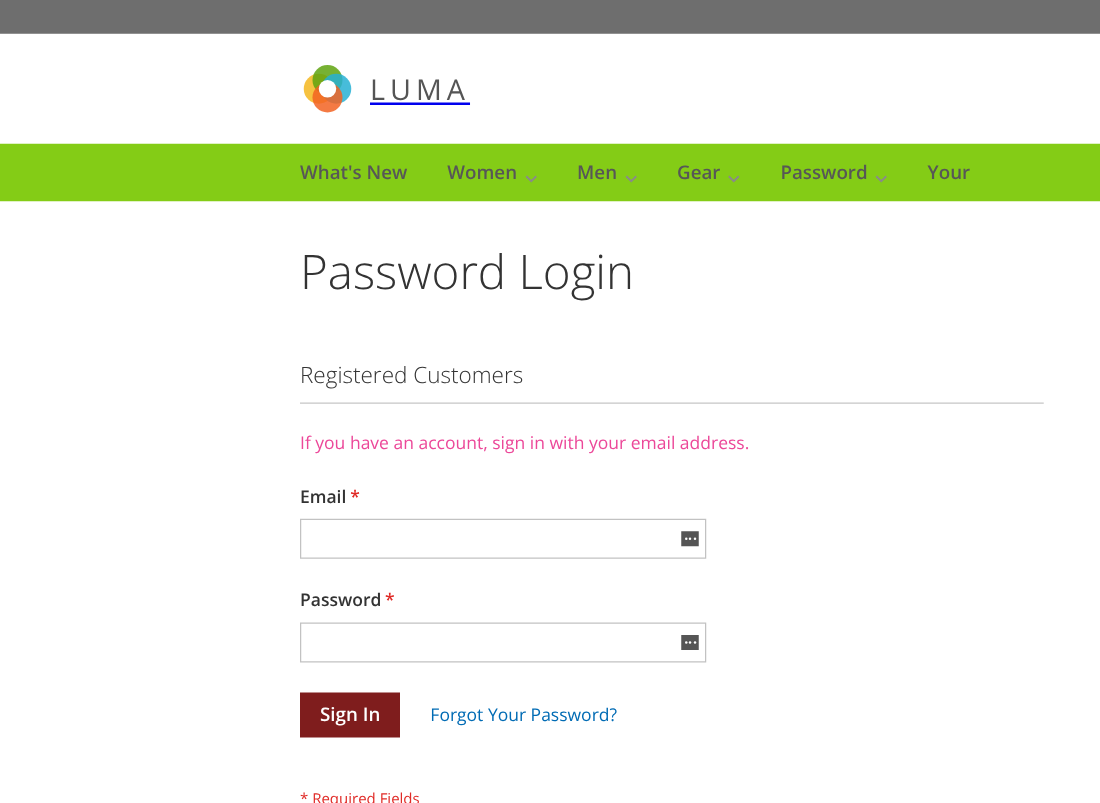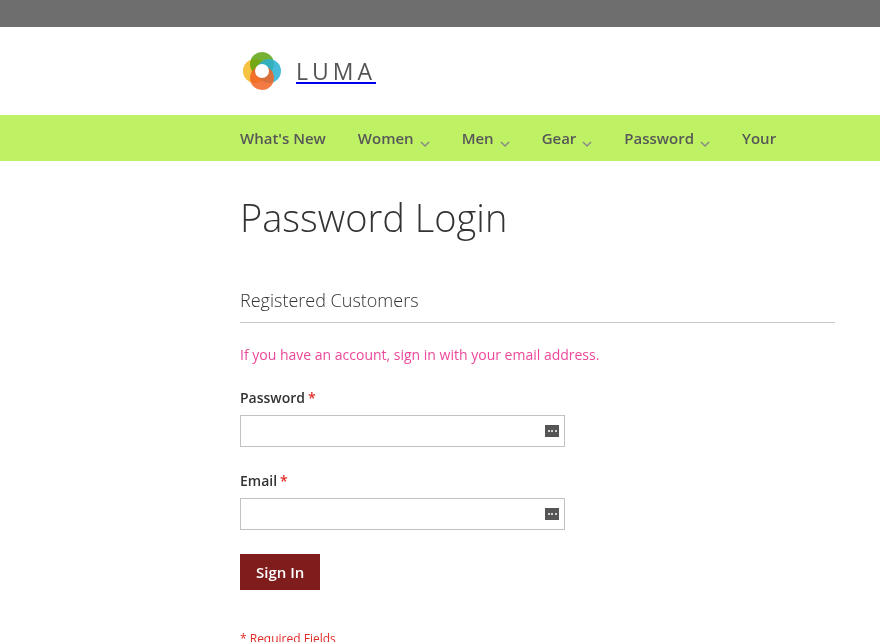--- a/index.html
+++ b/index.html
@@ -30,21 +30,21 @@
       height: 44px;
       position: relative;
     }
     .logo-text {
       font-size: 23px;
       font-weight: 400;
       letter-spacing: 4px;
       color: #555;
     }
     .nav-bar {
-      background: #bef264;
+      background: #84cc16;
       padding: 13px 0;
     }
     .nav-list {
       display: flex;
       list-style: none;
       padding-left: 240px;
       gap: 32px;
     }
     .nav-item {
       display: flex;
@@ -227,44 +227,45 @@
 
 <main class="page-content">
   <h1 class="page-title">Password Login</h1>
 
   <h2 class="section-title">Registered Customers</h2>
 
   <p class="section-desc">If you have an account, sign in with your email address.</p>
 
   <div class="form-group">
     <label class="form-label">
+      <span>Email</span><span class="required-mark">*</span>
+    </label>
+    <div class="input-wrapper">
+      <input type="text" class="form-input" value="" style="">
+      <span class="input-icon-box">
+        <span class="input-icon-dot"></span>
+        <span class="input-icon-dot"></span>
+        <span class="input-icon-dot"></span>
+      </span>
+    </div>
+  </div>
+
+  <div class="form-group">
+    <label class="form-label">
       <span>Password</span><span class="required-mark">*</span>
     </label>
     <div class="input-wrapper">
       <input type="password" class="form-input" value="" style="">
       <span class="input-icon-box">
         <span class="input-icon-dot"></span>
         <span class="input-icon-dot"></span>
         <span class="input-icon-dot"></span>
       </span>
     </div>
   </div>
 
-  <div class="form-group">
-    <label class="form-label">
-      <span>Email</span><span class="required-mark">*</span>
-    </label>
-    <div class="input-wrapper">
-      <input type="text" class="form-input" value="" style="">
-      <span class="input-icon-box">
-        <span class="input-icon-dot"></span>
-        <span class="input-icon-dot"></span>
-        <span class="input-icon-dot"></span>
-      </span>
-    </div>
-  </div>
-
   <div class="form-actions">
     <button class="btn-primary">Sign In</button>
+    <a class="link-forgot">Forgot Your Password?</a>
   </div>
 
   <div class="required-note">* Required Fields</div>
 </main>
 
 </body></html>

